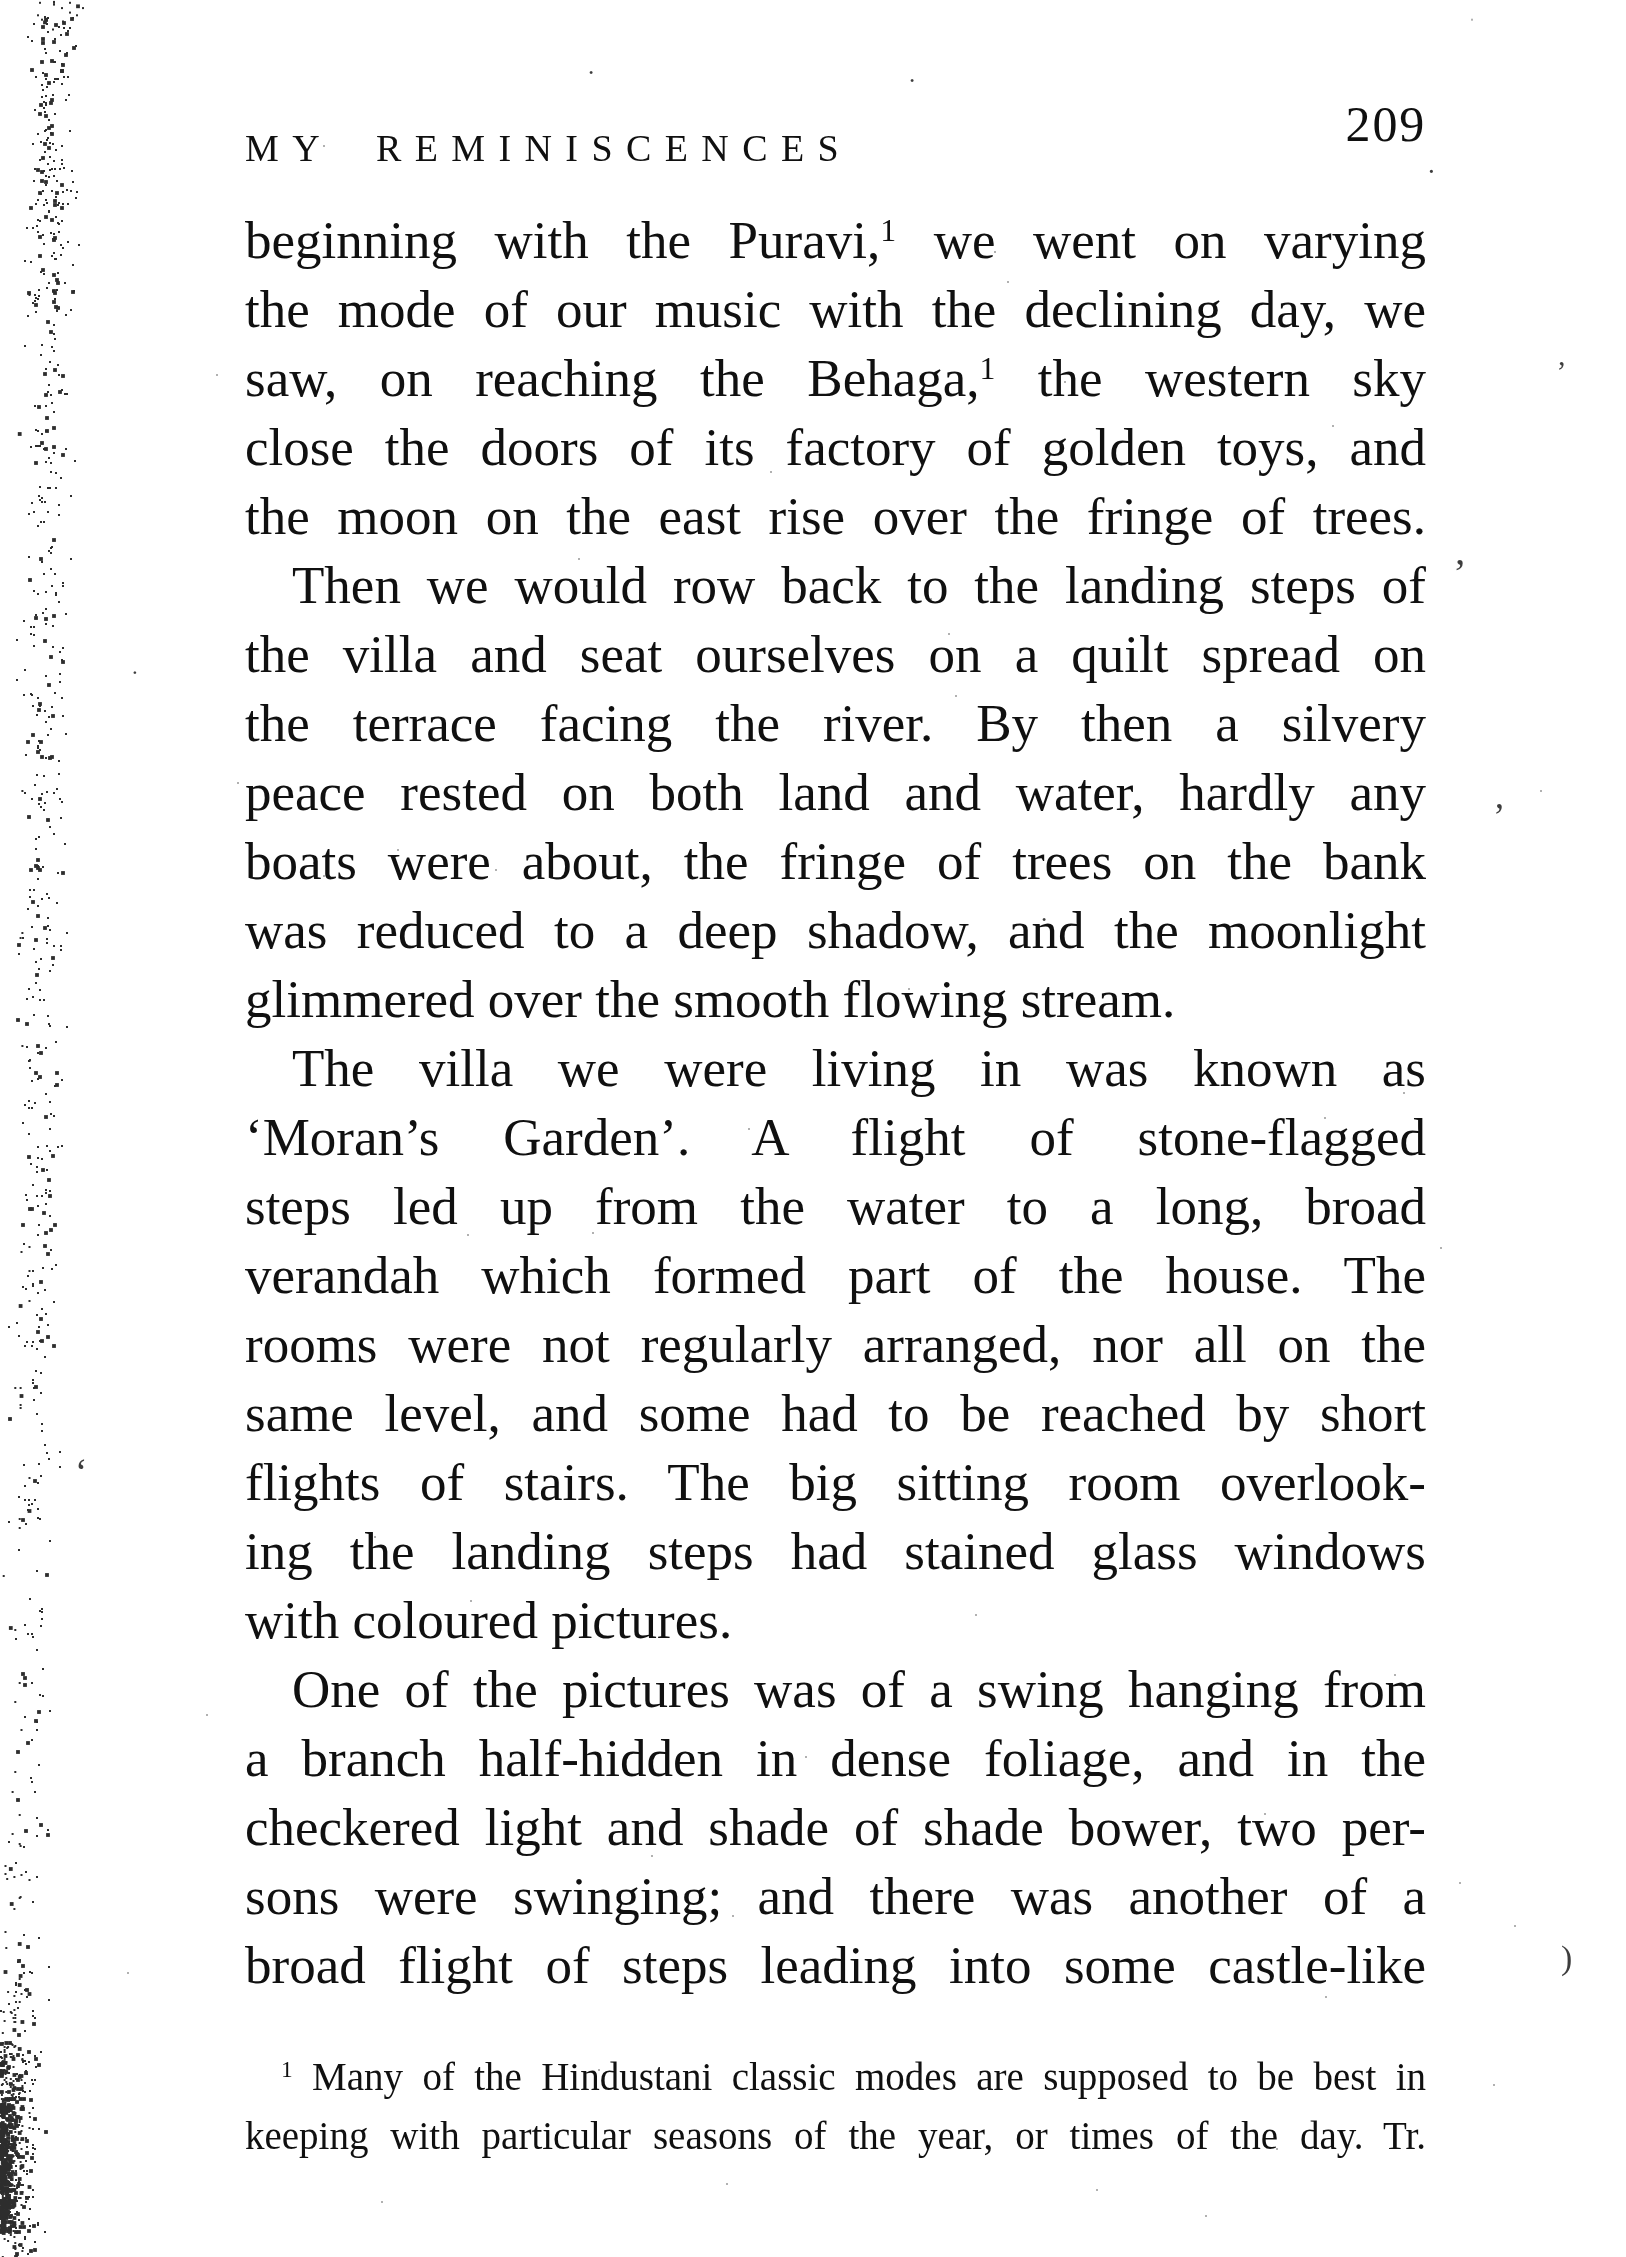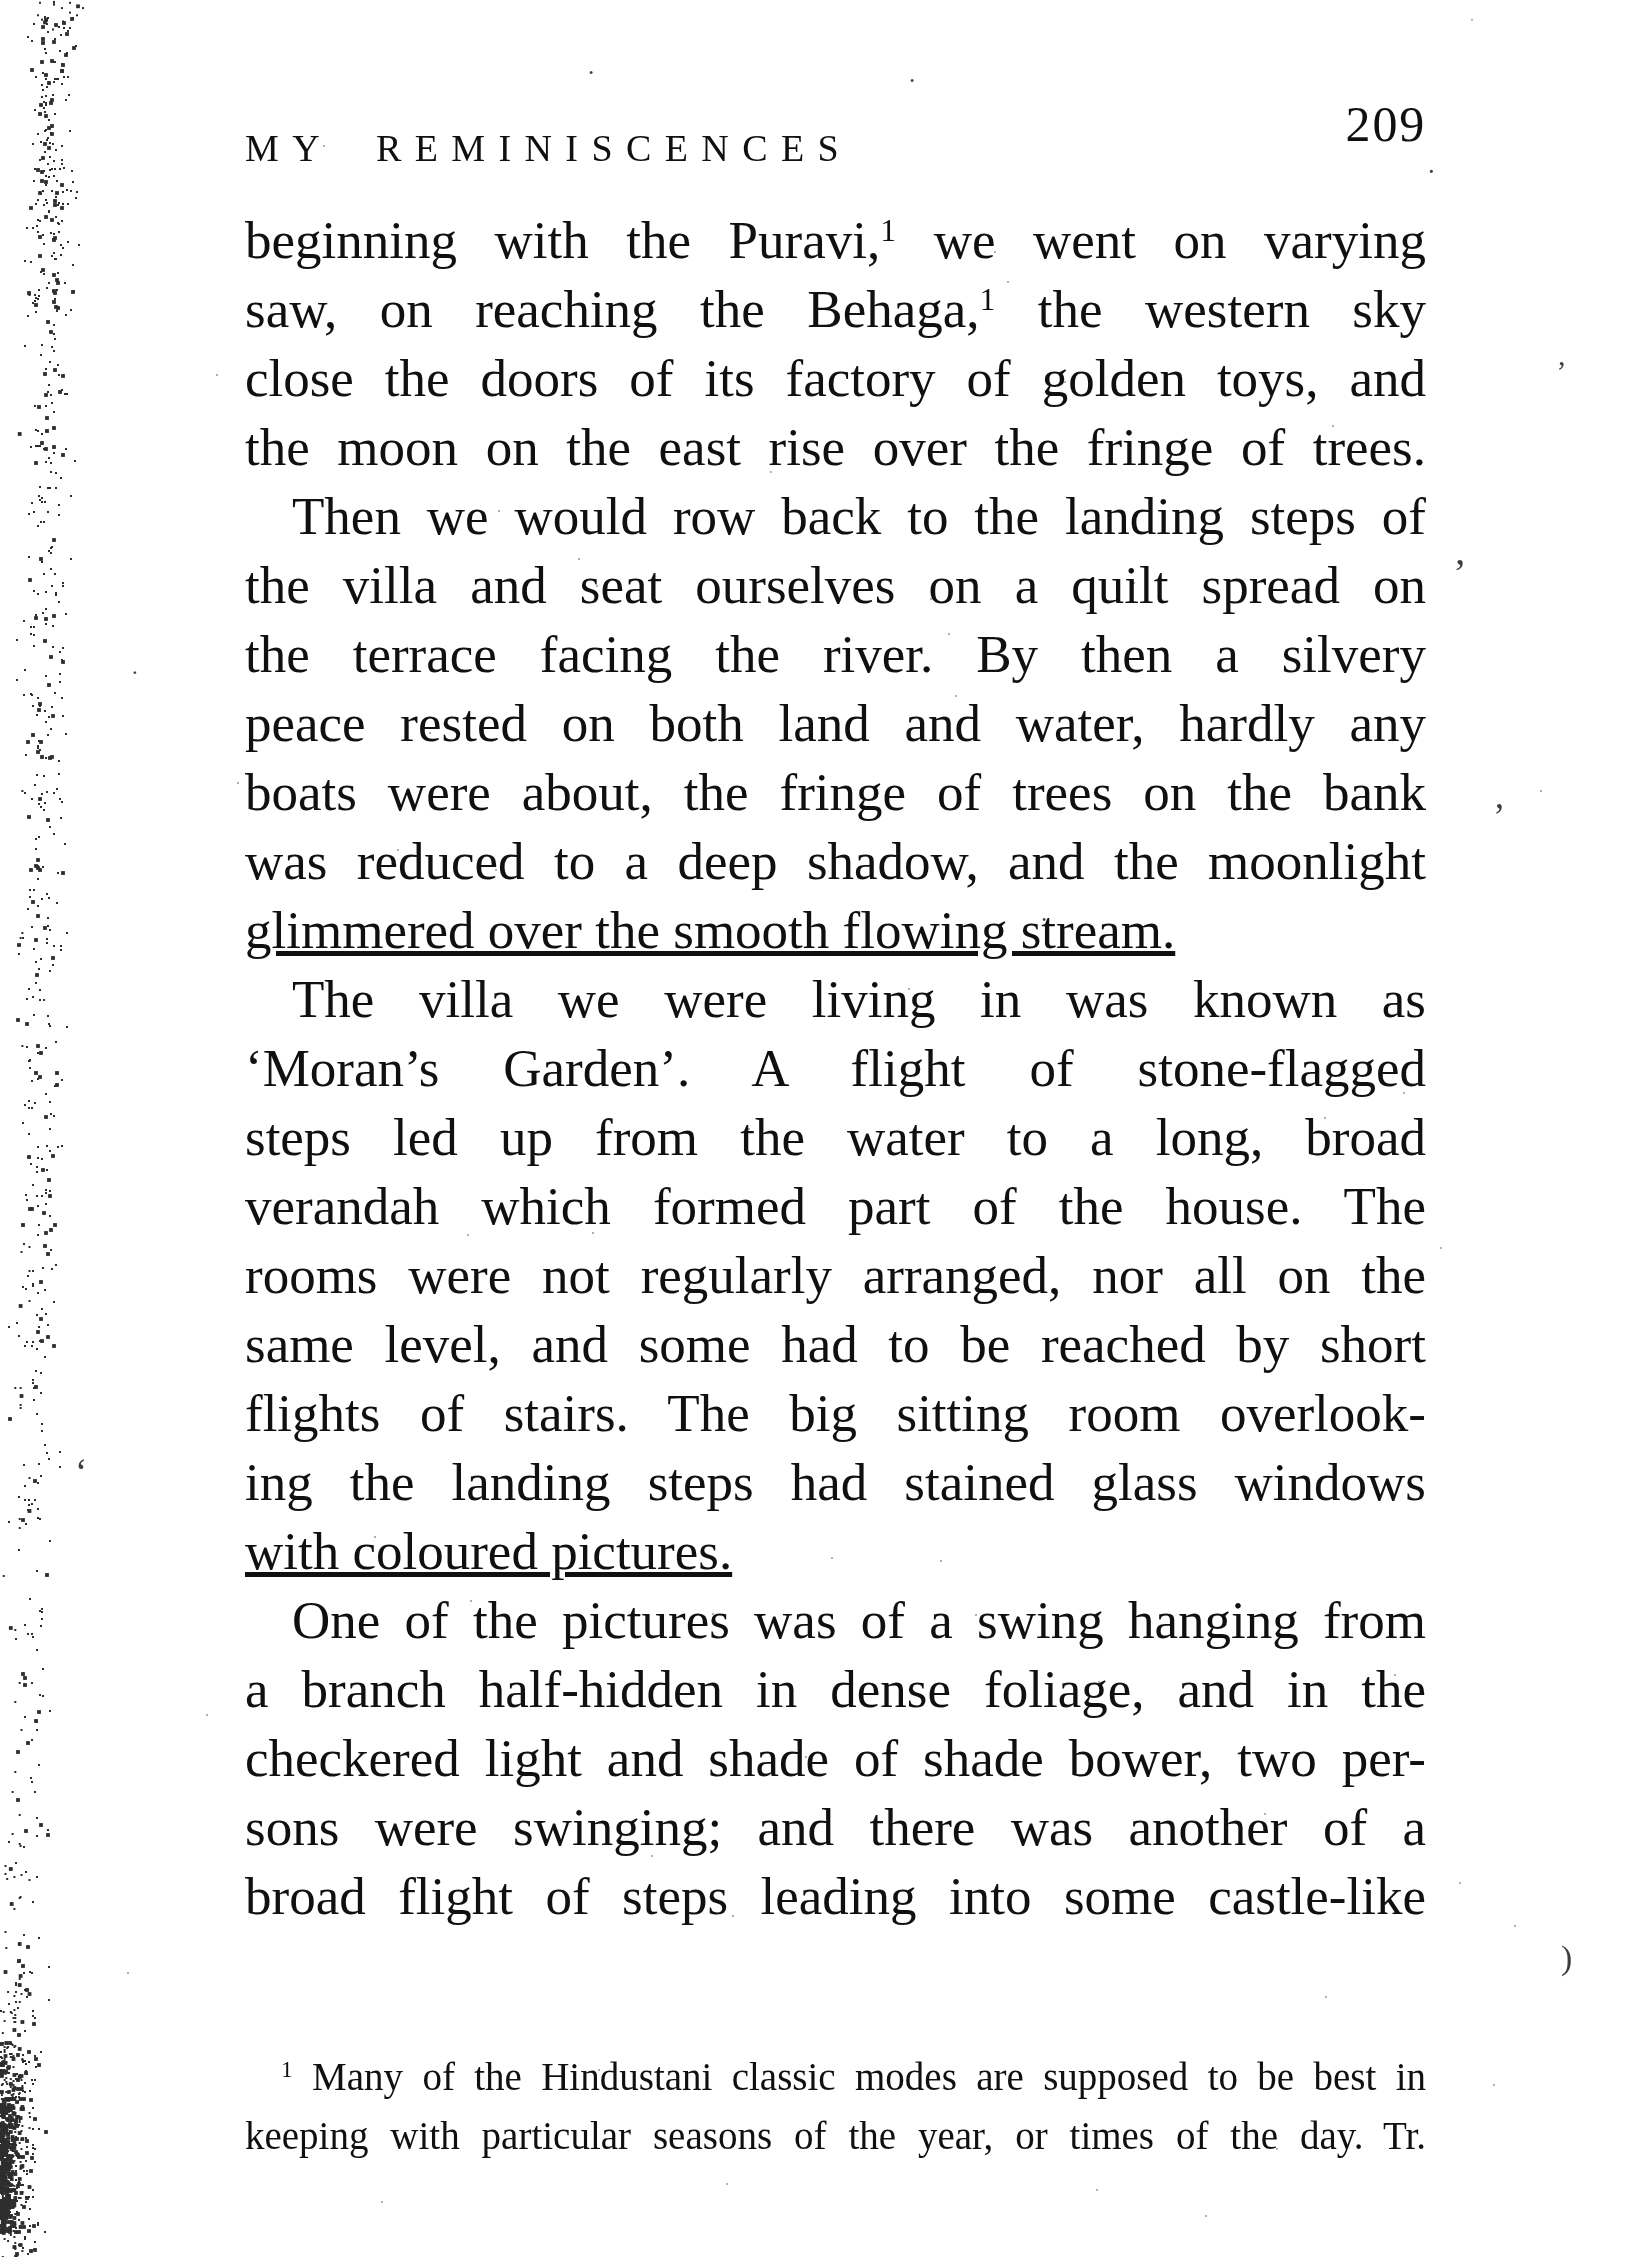--- a/index.html
+++ b/index.html
@@ -36,21 +36,21 @@
     left:245px;top:206px;width:1181px;
     font-size:53px;
   }
   .line{
     height:69px;
     line-height:69px;
     text-align:justify;
     text-align-last:justify;
     white-space:normal;
   }
-  .line.lastline{text-align-last:left;text-decoration:underline;}
+  .line.lastline{text-align-last:left;}
   .line.indent{text-indent:47px;}
   .footnote{
     position:absolute;
     left:245px;top:2047px;width:1181px;
     font-size:39px;
   }
   .footnote .line{height:59px;line-height:59px;}
   .footnote .line.indent{text-indent:36px;}
   .it{}
   .sup{
@@ -77,20 +77,21 @@
 
 <div class="page">
 
   <div class="header-row">
     <div class="title">MY REMINISCENCES</div>
     <div class="pagenum">209</div>
   </div>
 
   <div class="bodytext" id="body-text">
       <div class="line"><span class="">beginning with the </span><span class="it ">Puravi,</span><span class="sup">1</span><span class=""> we went on varying</span></div>
+      <div class="line"><span class="">the mode of our music with the declining day, we</span></div>
       <div class="line"><span class="">saw, on reaching the </span><span class="it ">Behaga,</span><span class="sup">1</span><span class=""> the western sky</span></div>
       <div class="line"><span class="">close the doors of its factory of golden toys, and</span></div>
       <div class="line"><span class="">the moon on the east rise over the fringe of trees.</span></div>
       <div class="line indent"><span class="">Then we would row back to the landing steps of</span></div>
       <div class="line"><span class="">the villa and seat ourselves on a quilt spread on</span></div>
       <div class="line"><span class="">the terrace facing the river.  By then a silvery</span></div>
       <div class="line"><span class="">peace rested on both land and water, hardly any</span></div>
       <div class="line"><span class="">boats were about, the fringe of trees on the bank</span></div>
       <div class="line"><span class="">was reduced to a deep shadow, and the moonlight</span></div>
       <div class="line lastline"><span class="">glimmered over the smooth flowing stream.</span></div>

